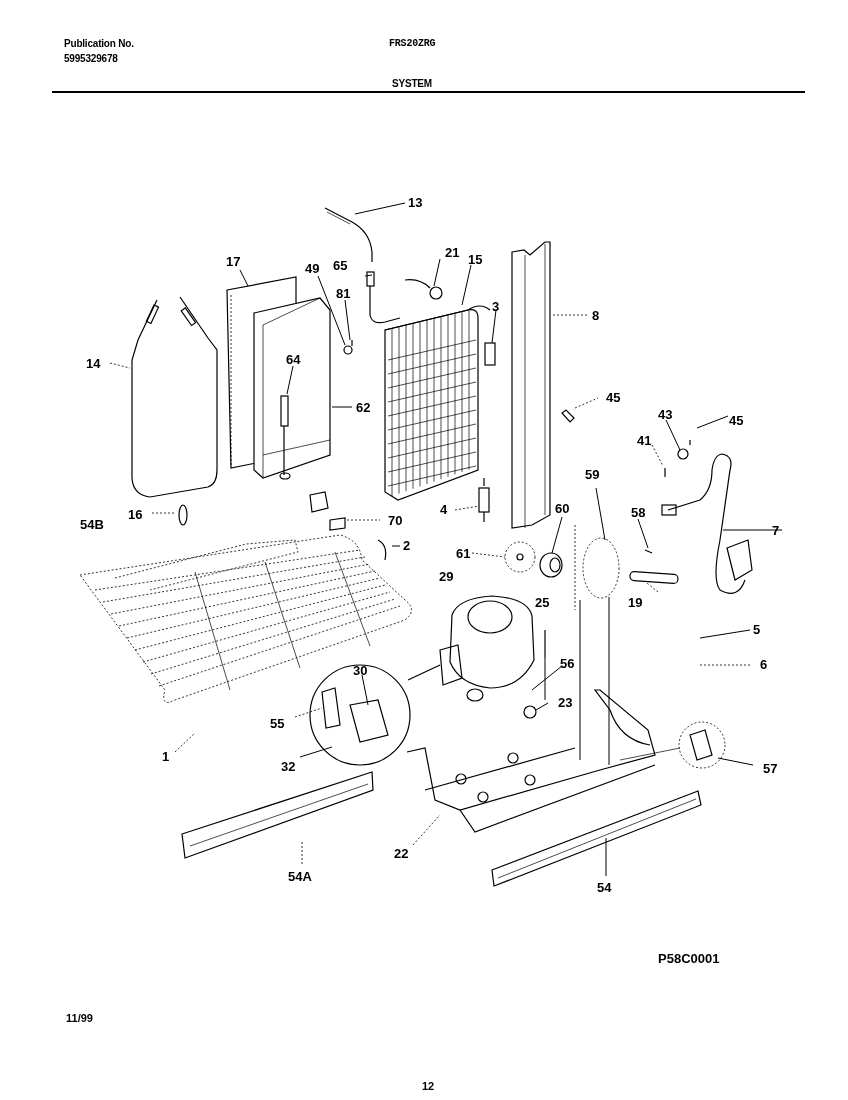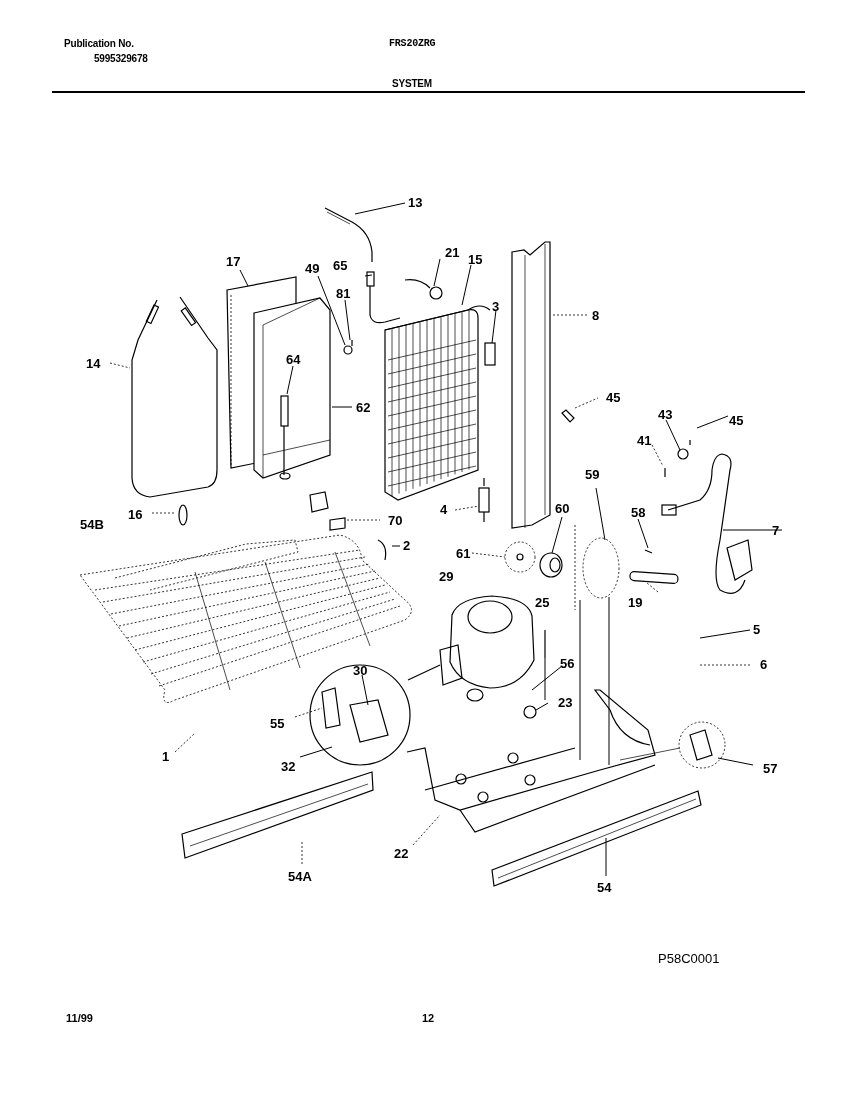--- a/index.html
+++ b/index.html
@@ -1,26 +1,26 @@
 <!DOCTYPE html>
 <html><head>
 <meta charset="utf-8">
 <style>
   html, body { margin: 0; padding: 0; background: #ffffff; }
   body { width: 848px; height: 1100px; position: relative; overflow: hidden;
          font-family: "Liberation Sans", sans-serif; color: #000; }
   .hdr { position: absolute; font-weight: bold; font-size: 10px; letter-spacing: -0.2px; }
   #pub-label { left: 64px; top: 38px; }
-  #pub-number { left: 64px; top: 53px; margin-left: 30px; }
+  #pub-number { left: 64px; top: 53px; }
   #model { left: 389px; top: 38px; font-family: Liberation Mono, monospace; }
   #section { left: 392px; top: 78px; }
   #rule { position: absolute; left: 52px; top: 91px; width: 753px; height: 2px; background: #000; }
-  #fig-code { position: absolute; left: 658px; top: 951px; font-weight: normal; font-size: 13px; }
+  #fig-code { position: absolute; left: 658px; top: 951px; font-weight: bold; font-size: 13px; }
   #date { position: absolute; left: 66px; top: 1012px; font-weight: bold; font-size: 11px; }
-  #page { position: absolute; left: 422px; top: 1012px; font-weight: bold; font-size: 11px; }
+  #page { position: absolute; left: 422px; top: 1080px; font-weight: bold; font-size: 11px; }
   #diagram { position: absolute; left: 0; top: 0; width: 848px; height: 1100px; }
   .lbl { font-family: "Liberation Sans", sans-serif; font-weight: bold; font-size: 13px; fill: #000; }
   .ln { stroke: #000; stroke-width: 1; fill: none; }
   .dash { stroke: #000; stroke-width: 0.8; fill: none; stroke-dasharray: 2 2; }
   .part { stroke: #000; stroke-width: 1.2; fill: none; }
   .thin { stroke: #000; stroke-width: 0.7; fill: none; }
   .fillw { stroke: #000; stroke-width: 1.2; fill: #fff; }
 </style>
 </head>
 <body>

